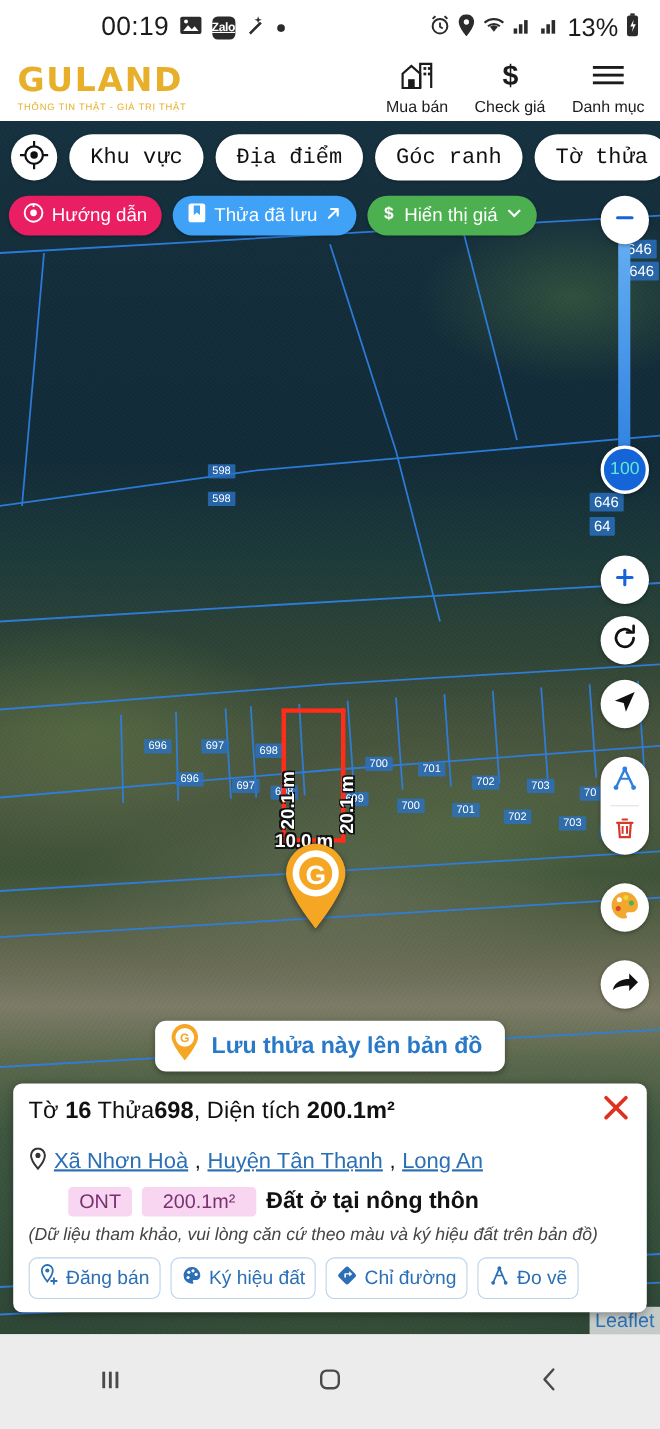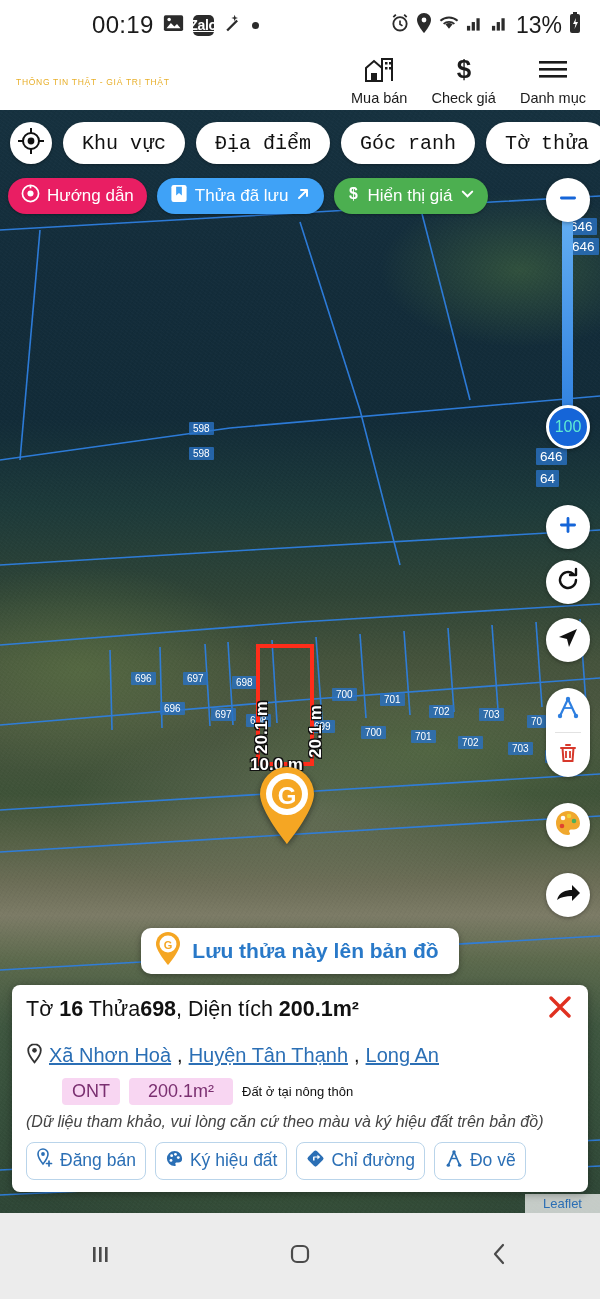--- a/index.html
+++ b/index.html
@@ -17,21 +17,21 @@
     background: #fff; display: flex; align-items: center;
     justify-content: space-between; padding: 16px 14px;
   }
   .sb-left { display: flex; align-items: center; gap: 9px; margin-left: 78px; }
   .sb-time { font-size: 24px; color: #1b1b1b; letter-spacing: .3px; font-family: "Liberation Sans", sans-serif; }
   .sb-right { display: flex; align-items: center; gap: 6px; margin-right: 4px; }
   .sb-batt { font-size: 23px; color: #1b1b1b; }
   .ico { display:inline-block; vertical-align: middle; }
   .zalo-badge {
     width: 21px; height: 21px; border-radius: 5px; background: #2b2b2b; color: #fff;
-    font-size: 14px; font-weight: bold; display: flex; align-items: center; justify-content: center;
+    font-size: 11px; font-weight: bold; display: flex; align-items: center; justify-content: center;
     letter-spacing: -0.3px;
     text-decoration: underline;
   }
   .dot-small { width: 7px; height: 7px; border-radius: 50%; background: #2b2b2b; display: inline-block; }
 
   
   .appbar {
     position: absolute; top: 50px; left: 0; width: 600px; height: 60px;
     background: #fff; display: flex; align-items: center; justify-content: space-between;
     padding: 0 14px 0 16px; z-index: 30;
@@ -170,36 +170,36 @@
   .ic-title { font-size: 21.5px; color: #111; line-height: 1.25; padding-right: 40px; }
   .ic-title b { font-weight: bold; }
   .ic-addr { display: flex; align-items: center; gap: 6px; margin-top: 20px; font-size: 20px; color: #111; flex-wrap: wrap; }
   .ic-addr a { color: #2b6fb5; text-decoration: underline; }
   .ic-tags { display: flex; align-items: center; gap: 9px; margin-top: 9px; padding-left: 36px; }
   .tag {
     background: #F8D6F2; color: #7A2F70; font-size: 18px; padding: 3px 10px; border-radius: 4px;
     font-weight: 500;
   }
   .tag.area { min-width: 104px; text-align: center; }
-  .ic-tagtext { font-size: 13px; color: #111; }
+  .ic-tagtext { font-size: 21px; color: #111; font-weight: bold; }
   .ic-note { margin-top: 8px; font-size: 16px; color: #444; font-style: italic; }
   .ic-actions { display: flex; gap: 9px; margin-top: 11px; }
   .act {
     border: 1px solid #b9d4ea; border-radius: 8px; height: 38px; padding: 0 9px;
     display: flex; align-items: center; gap: 6px; font-size: 17.5px; color: #2b6fb5;
     background: #fff; white-space: nowrap;
   }
   .closeX {
     position: absolute; right: 13px; top: 9px; width: 30px; height: 30px;
     display: flex; align-items: center; justify-content: center;
   }
 
   .leaflet-attr {
     position: absolute; right: 0; bottom: 0; background: rgba(255,255,255,.72);
-    font-size: 13px; color: #2b6fb5; padding: 2px 18px; z-index: 21;
+    font-size: 18px; color: #2b6fb5; padding: 2px 5px; z-index: 21;
     font-family: "Liberation Sans", sans-serif;
   }
 
   
   .navbar {
     position: absolute; bottom: 0; left: 0; width: 600px; height: 86px;
     background: #ececec; display: flex; align-items: center; justify-content: space-around;
   }
   .nav-ico { color: #4a4a4a; display: flex; align-items: center; justify-content: center; width: 60px; height: 60px; }
 </style>
@@ -268,20 +268,21 @@
             <rect x="2" y="2" width="10" height="19" rx="2" fill="#2b2b2b"></rect>
             <rect x="5" y="0" width="4" height="2.4" fill="#2b2b2b"></rect>
             <path d="M8 6l-3 6h2.5l-1 5 3.5-7H7.5z" fill="#fff"></path>
           </svg>
       </span>
     </div>
   </div>
 
   <div class="appbar">
     <div class="logo-wrap">
+      <div class="logo-main">GULAND</div>
       <div class="logo-sub">THÔNG TIN THẬT - GIÁ TRỊ THẬT</div>
     </div>
     <div class="hdr-actions">
       <div class="hdr-item">
         <span class="ico">
           <svg width="30" height="28" viewBox="0 0 30 28">
               <path d="M2 26V13L10 6l8 7v13z" fill="none" stroke="#1b1b1b" stroke-width="2"></path>
               <path d="M18 26V4h10v22" fill="none" stroke="#1b1b1b" stroke-width="2"></path>
               <rect x="21" y="7" width="2.5" height="2.5" fill="#1b1b1b"></rect>
               <rect x="25" y="7" width="2.5" height="2.5" fill="#1b1b1b"></rect>

